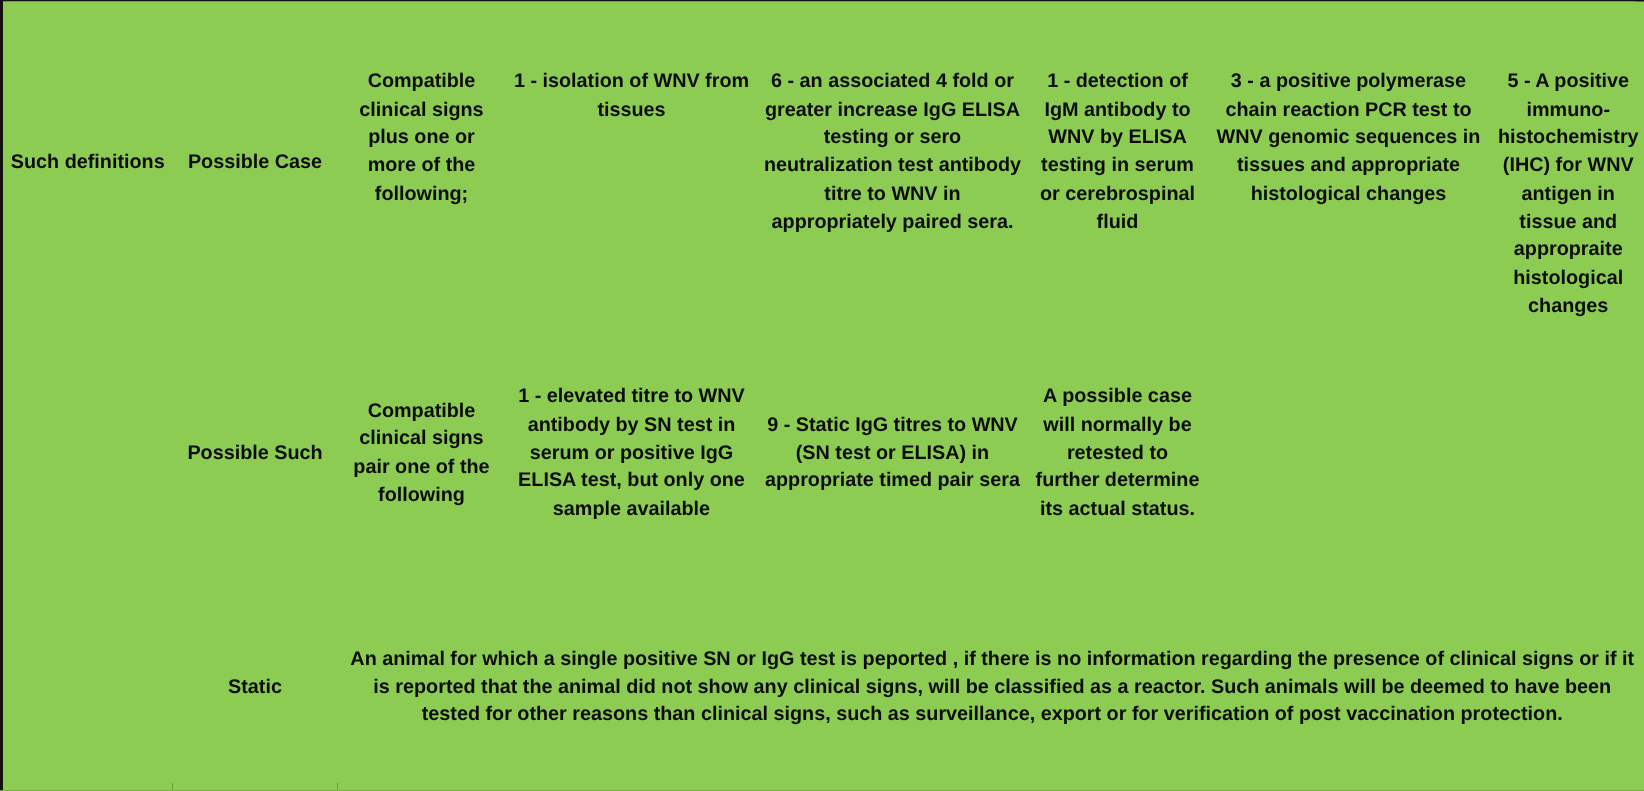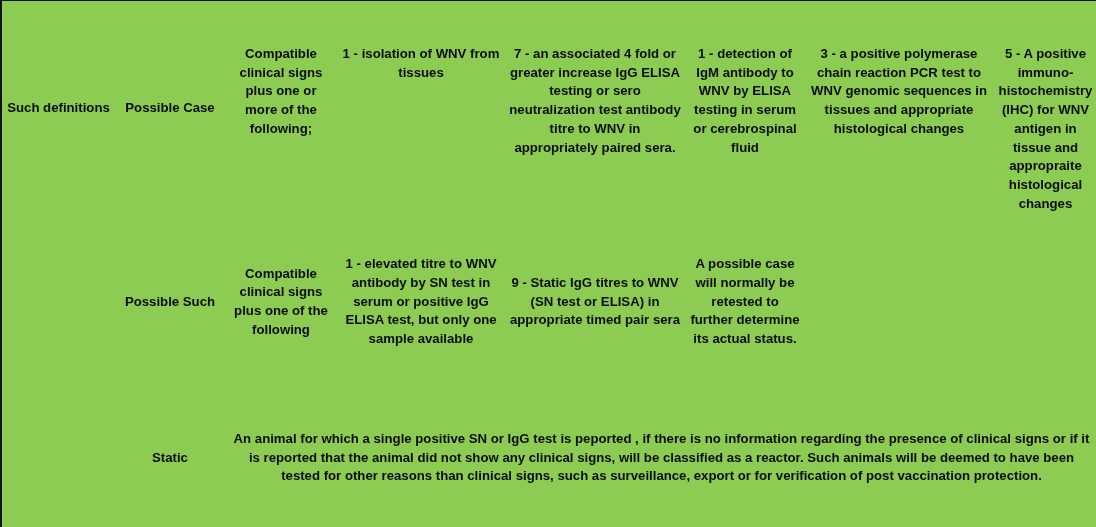--- a/index.html
+++ b/index.html
@@ -103,30 +103,30 @@
         <col class="c7">
         <col class="c8">
     </colgroup>
     <tbody>
 
       <tr class="row-positive">
         <td class="rowlabel">Such definitions</td>
         <td class="caselabel">Possible Case</td>
         <td class="body">Compatible clinical signs plus one or more of the following;</td>
         <td class="body">1 - isolation of WNV from tissues</td>
-        <td class="body">7 -  an associated 4 fold or greater increase IgG ELISA testing or sero neutralization test antibody titre to WNV in appropriately paired sera.</td>
+        <td class="body">6 -  an associated 4 fold or greater increase IgG ELISA testing or sero neutralization test antibody titre to WNV in appropriately paired sera.</td>
         <td class="body">1 -  detection of IgM antibody to WNV by ELISA testing in serum or cerebrospinal fluid</td>
         <td class="body">3 -  a positive polymerase chain reaction PCR test to WNV genomic sequences in tissues and appropriate histological changes</td>
         <td class="body">5 - A positive immuno-histochemistry (IHC) for WNV antigen in tissue and appropraite histological changes</td>
       </tr>
 
       <tr class="row-possible">
         <td class="empty"></td>
         <td class="caselabel">Possible Such</td>
-        <td class="body">Compatible clinical signs plus one of the following</td>
+        <td class="body">Compatible clinical signs pair one of the following</td>
         <td class="body">1 - elevated titre to WNV antibody by SN test in serum or positive IgG ELISA test, but only one sample available</td>
         <td class="body align-left">9 - Static IgG titres to WNV (SN test or ELISA) in appropriate timed pair sera</td>
         <td class="body">A possible case will normally be retested to further determine its actual status.</td>
         <td class="body empty"></td>
         <td class="body empty"></td>
       </tr>
 
       <tr class="row-reactor">
         <td class="empty"></td>
         <td class="caselabel">Static</td>

